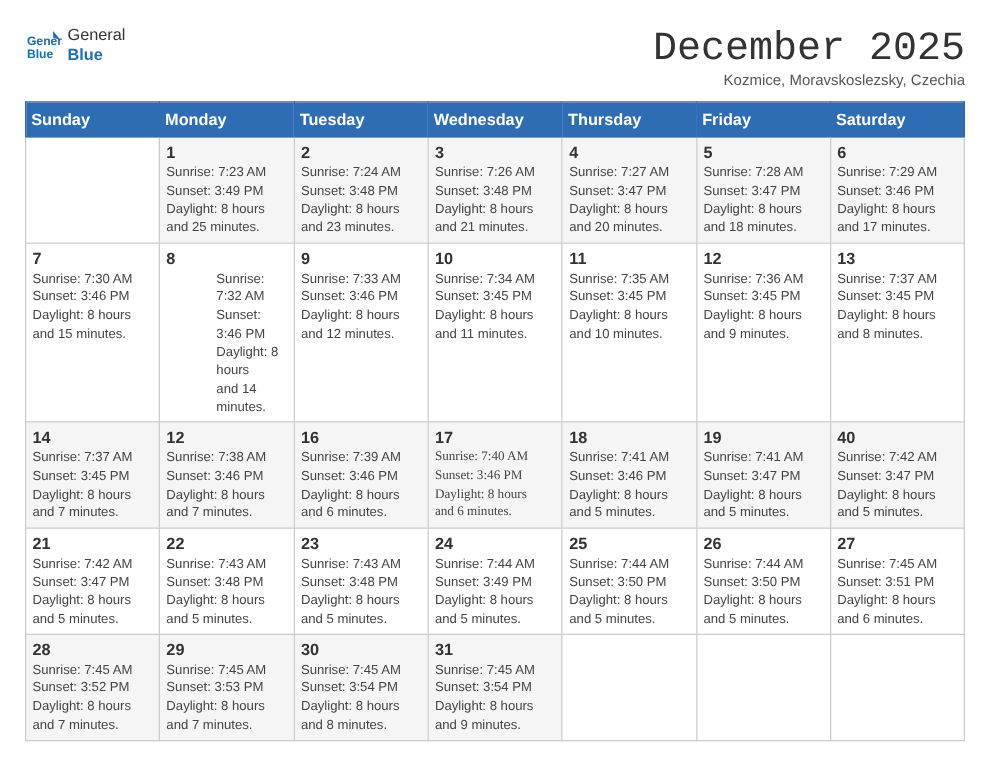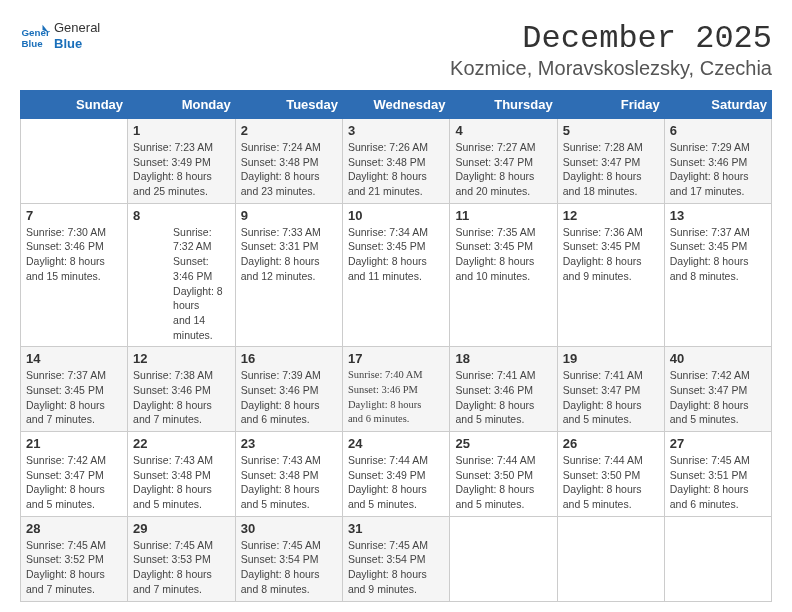--- a/index.html
+++ b/index.html
@@ -28,33 +28,33 @@
     .title-block {
       text-align: right;
     }
     .month-year {
       font-size: 32px;
       color: #333;
       font-weight: normal;
       font-family: Liberation Mono, monospace;
     }
     .location {
-      font-size: 20px;
+      font-size: 12px;
       color: #555;
     }
     table {
       width: 100%;
       border-collapse: collapse;
       font-size: 11px;
     }
     thead tr th {
       background-color: #2e6db4;
       color: #fff;
       padding: 6px 4px;
-      text-align: right;
+      text-align: left;
       font-weight: bold;
       font-size: 13px;
       border: 1px solid #2e6db4;
     }
     tbody tr td {
       border: 1px solid #ccc;
       padding: 4px 5px;
       vertical-align: top;
       width: 108px;
       min-height: 80px;
@@ -167,21 +167,21 @@
         <td>
           <span class="day-num">8</span>
           <div class="day-info" style="white-space: pre-line; margin-left: 40px;">Sunrise: 7:32 AM
 Sunset: 3:46 PM
 Daylight: 8 hours
 and 14 minutes.</div>
         </td>
         <td>
           <span class="day-num">9</span>
           <div class="day-info" style="white-space: pre-line;">Sunrise: 7:33 AM
-Sunset: 3:31 PM
+Sunset: 3:46 PM
 Daylight: 8 hours
 and 12 minutes.</div>
         </td>
         <td>
           <span class="day-num">10</span>
           <div class="day-info" style="white-space: pre-line;">Sunrise: 7:34 AM
 Sunset: 3:45 PM
 Daylight: 8 hours
 and 11 minutes.</div>
         </td>

